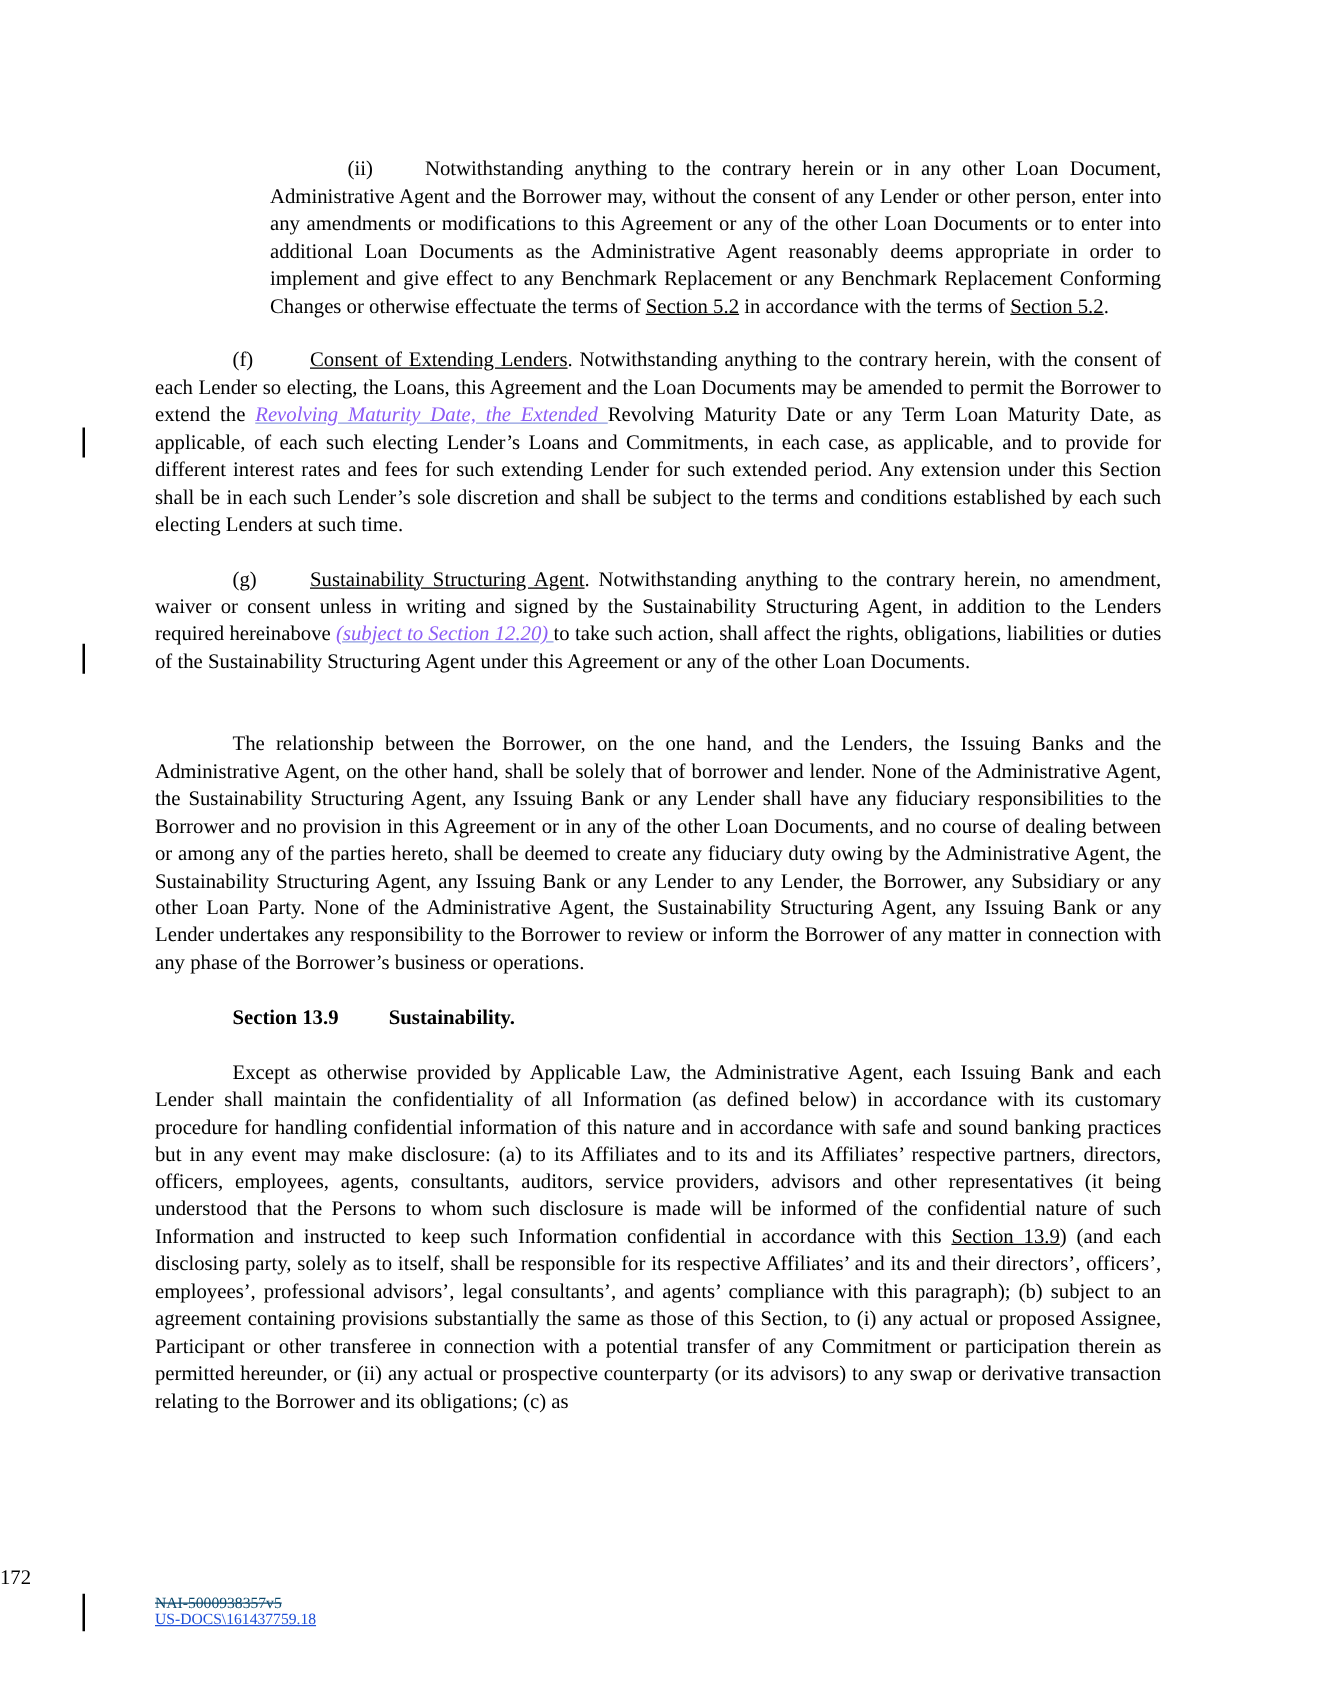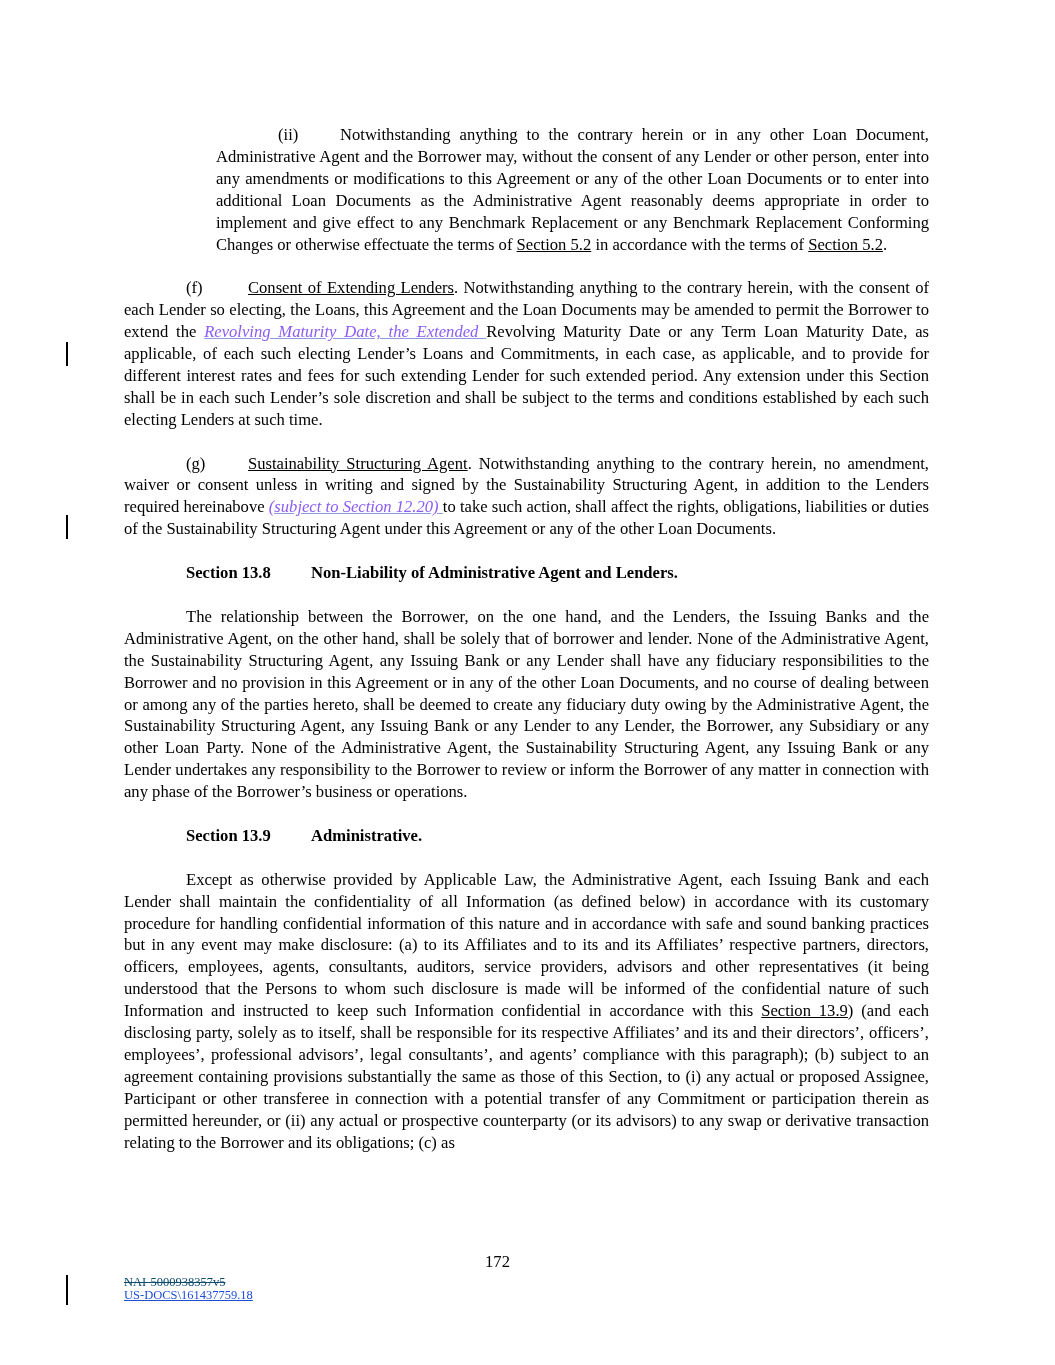--- a/index.html
+++ b/index.html
@@ -12,21 +12,21 @@
   p { margin: 0; text-align: justify; }
   .indent-block { margin-left: 92px; }
   .first-indent { text-indent: 62px; }
   .gap { height: 21.9px; }
   .u { text-decoration: underline; }
   .ins { color: #8b5cf6; text-decoration: underline; text-decoration-color: #8c9be0; font-style: italic; }
   .tab { display: inline-block; width: 62px; text-indent: 0; }
   .head { font-weight: bold; margin-left: 62px; text-align: left; }
   .head .num { display: inline-block; width: 125px; }
   .bar { position: absolute; left: 66px; width: 2px; background: #000; }
-  .pgnum { position: absolute; left: 0; width: 995px; top: 1251px; text-align: center; font-size: 16.6px; }
+  .pgnum { position: absolute; left: 0; width: 995px; top: 1251px; font-size: 16.6px; }
   .footer { position: absolute; left: 124px; top: 1276px; font-size: 12.5px; line-height: 12.5px; }
   .del { color: #0c4a6e; text-decoration: line-through; display: block; }
   .insf { color: #1d4ed8; text-decoration: underline; display: block; }
 </style>
 </head>
 <body>
 
 <div class="bar" style="top:342px;height:24px;"></div>
 <div class="bar" style="top:515px;height:24px;"></div>
 <div class="bar" style="top:1275px;height:30px;"></div>
@@ -38,29 +38,28 @@
   <div class="gap"></div>
 
   <p class="first-indent"><span class="tab">(f)</span><span class="u">Consent of Extending Lenders</span><span>.  Notwithstanding anything to the contrary herein, with the consent of each Lender so electing, the Loans, this Agreement and the Loan Documents may be amended to permit the Borrower to extend the </span><span class="ins">Revolving Maturity Date, the Extended </span><span>Revolving Maturity Date or any Term Loan Maturity Date, as applicable, of each such electing Lender’s Loans and Commitments, in each case, as applicable, and to provide for different interest rates and fees for such extending Lender for such extended period.  Any extension under this Section shall be in each such Lender’s sole discretion and shall be subject to the terms and conditions established by each such electing Lenders at such time.</span></p>
 
   <div class="gap"></div>
 
   <p class="first-indent"><span class="tab">(g)</span><span class="u">Sustainability Structuring Agent</span><span>.  Notwithstanding anything to the contrary herein, no amendment, waiver or consent unless in writing and signed by the Sustainability Structuring Agent, in addition to the Lenders required hereinabove </span><span class="ins">(subject to Section 12.20) </span><span>to take such action, shall affect the rights, obligations, liabilities or duties of the Sustainability Structuring Agent under this Agreement or any of the other Loan Documents.</span></p>
 
   <div class="gap"></div>
 
-  <p class="head"><span class="num">Section 13.8</span><span>Non-Liability of Administrative Agent and Lenders.</span></p>
 
   <div class="gap"></div>
 
   <p class="first-indent">The relationship between the Borrower, on the one hand, and the Lenders, the Issuing Banks and the Administrative Agent, on the other hand, shall be solely that of borrower and lender.  None of the Administrative Agent, the Sustainability Structuring Agent, any Issuing Bank or any Lender shall have any fiduciary responsibilities to the Borrower and no provision in this Agreement or in any of the other Loan Documents, and no course of dealing between or among any of the parties hereto, shall be deemed to create any fiduciary duty owing by the Administrative Agent, the Sustainability Structuring Agent, any Issuing Bank or any Lender to any Lender, the Borrower, any Subsidiary or any other Loan Party.  None of the Administrative Agent, the Sustainability Structuring Agent, any Issuing Bank or any Lender undertakes any responsibility to the Borrower to review or inform the Borrower of any matter in connection with any phase of the Borrower’s business or operations.</p>
 
   <div class="gap"></div>
 
-  <p class="head"><span class="num">Section 13.9</span><span>Administrative.</span></p>
+  <p class="head"><span class="num">Section 13.9</span><span>Sustainability.</span></p>
 
   <div class="gap"></div>
 
   <p class="first-indent"><span>Except as otherwise provided by Applicable Law, the Administrative Agent, each Issuing Bank and each Lender shall maintain the confidentiality of all Information (as defined below) in accordance with its customary procedure for handling confidential information of this nature and in accordance with safe and sound banking practices but in any event may make disclosure: (a) to its Affiliates and to its and its Affiliates’ respective partners, directors, officers, employees, agents, consultants, auditors, service providers, advisors and other representatives (it being understood that the Persons to whom such disclosure is made will be informed of the confidential nature of such Information and instructed to keep such Information confidential in accordance with this </span><span class="u">Section 13.9</span><span>) (and each disclosing party, solely as to itself, shall be responsible for its respective Affiliates’ and its and their directors’, officers’, employees’, professional advisors’, legal consultants’, and agents’ compliance with this paragraph); (b) subject to an agreement containing provisions substantially the same as those of this Section, to (i) any actual or proposed Assignee, Participant or other transferee in connection with a potential transfer of any Commitment or participation therein as permitted hereunder, or (ii) any actual or prospective counterparty (or its advisors) to any swap or derivative transaction relating to the Borrower and its obligations; (c) as</span></p>
 </div>
 
 <div class="pgnum">172</div>
 
 <div class="footer">
   <span class="del">NAI-5000938357v5</span>

